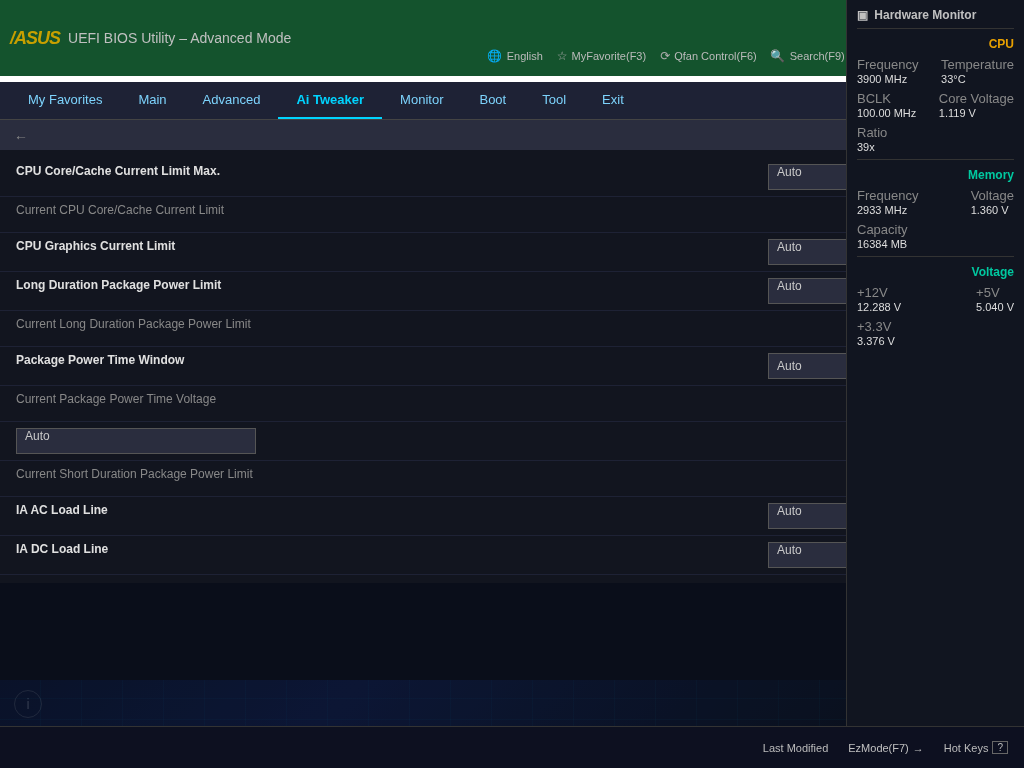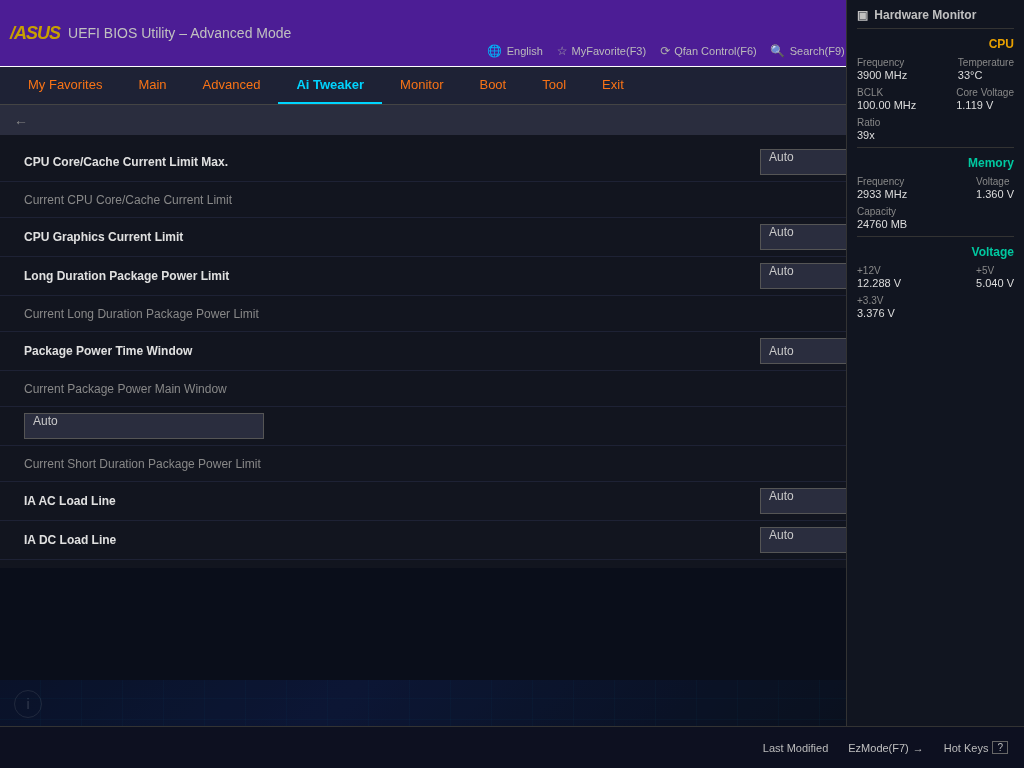--- a/index.html
+++ b/index.html
@@ -8,26 +8,26 @@
       height: 768px;
       background: #0a0e1a;
       font-family: 'Segoe UI', Arial, sans-serif;
       color: #c8c8c8;
       overflow: hidden;
       position: relative;
     }
 
     
     .header {
-      background: #4c1d95;
-      height: 67px;
+      background: #14532d;
+      height: 82px;
       display: flex;
       align-items: center;
       padding: 0 10px;
-      border-bottom: 1px solid #ffffff;
+      border-bottom: 6px solid #ffffff;
       position: relative;
     }
     .logo-area {
       display: flex;
       align-items: center;
       gap: 8px;
     }
     .asus-logo {
       color: #c8a000;
       font-weight: 900;
@@ -99,21 +99,21 @@
       display: flex;
       align-items: stretch;
       border-bottom: 1px solid #444;
       padding: 0 10px;
     }
     .nav-tab {
       display: flex;
       align-items: center;
       padding: 0 18px;
       font-size: 13px;
-      color: #f97316;
+      color: #7dd3fc;
       cursor: pointer;
       border-bottom: 2px solid transparent;
       white-space: nowrap;
     }
     .nav-tab.active {
       color: #00d4ff;
       border-bottom: 2px solid #00d4ff;
       font-weight: 600;
     }
 
@@ -153,21 +153,21 @@
       display: flex;
       justify-content: space-between;
       margin-bottom: 6px;
     }
     .hw-col {
       display: flex;
       flex-direction: column;
       gap: 1px;
     }
     .hw-label {
-      font-size: 10px;
+      font-size: 13px;
       color: #888;
     }
     .hw-value {
       font-size: 11px;
       color: #ddd;
     }
     .hw-divider {
       border: none;
       border-top: 1px solid #333;
       margin: 6px 0;
@@ -201,22 +201,22 @@
       cursor: pointer;
     }
 
     
     .settings-container {
       padding: 8px 0;
       background: #12151f;
     }
     .setting-row {
       display: flex;
-      align-items: center;
-      padding: 6px 24px;
+      align-items: flex-start;
+      padding: 6px 16px;
       min-height: 36px;
       border-bottom: 1px solid #1e2235;
     }
     .setting-label {
       flex: 1;
       font-size: 12px;
     }
     .setting-label.bold-label {
       color: #e0e0e0;
       font-weight: 600;
@@ -455,21 +455,21 @@
 
       <div class="setting-row">
         <span class="setting-label bold-label">Package Power Time Window</span>
         <div class="setting-dropdown">
           <span>Auto</span>
           <span class="dropdown-arrow">▼</span>
         </div>
       </div>
 
       <div class="setting-row">
-        <span class="setting-label dim-label">Current Package Power Main Window</span>
+        <span class="setting-label dim-label">Current Package Power Time Voltage</span>
         <span class="setting-value">56 Sec</span>
       </div>
 
       <div class="setting-row">
         <div class="setting-input">Auto</div>
       </div>
 
       <div class="setting-row">
         <span class="setting-label dim-label">Current Short Duration Package Power Limit</span>
         <span class="setting-value">250 Watt</span>
@@ -557,21 +557,21 @@
         <span class="hw-value">2933 MHz</span>
       </div>
       <div class="hw-col">
         <span class="hw-label">Voltage</span>
         <span class="hw-value">1.360 V</span>
       </div>
     </div>
     <div class="hw-row">
       <div class="hw-col">
         <span class="hw-label">Capacity</span>
-        <span class="hw-value">24760 MB</span>
+        <span class="hw-value">16384 MB</span>
       </div>
     </div>
 
     <hr class="hw-divider">
 
     <div class="hw-section-title volt-color">Voltage</div>
     <div class="hw-row">
       <div class="hw-col">
         <span class="hw-label">+12V</span>
         <span class="hw-value">12.288 V</span>

